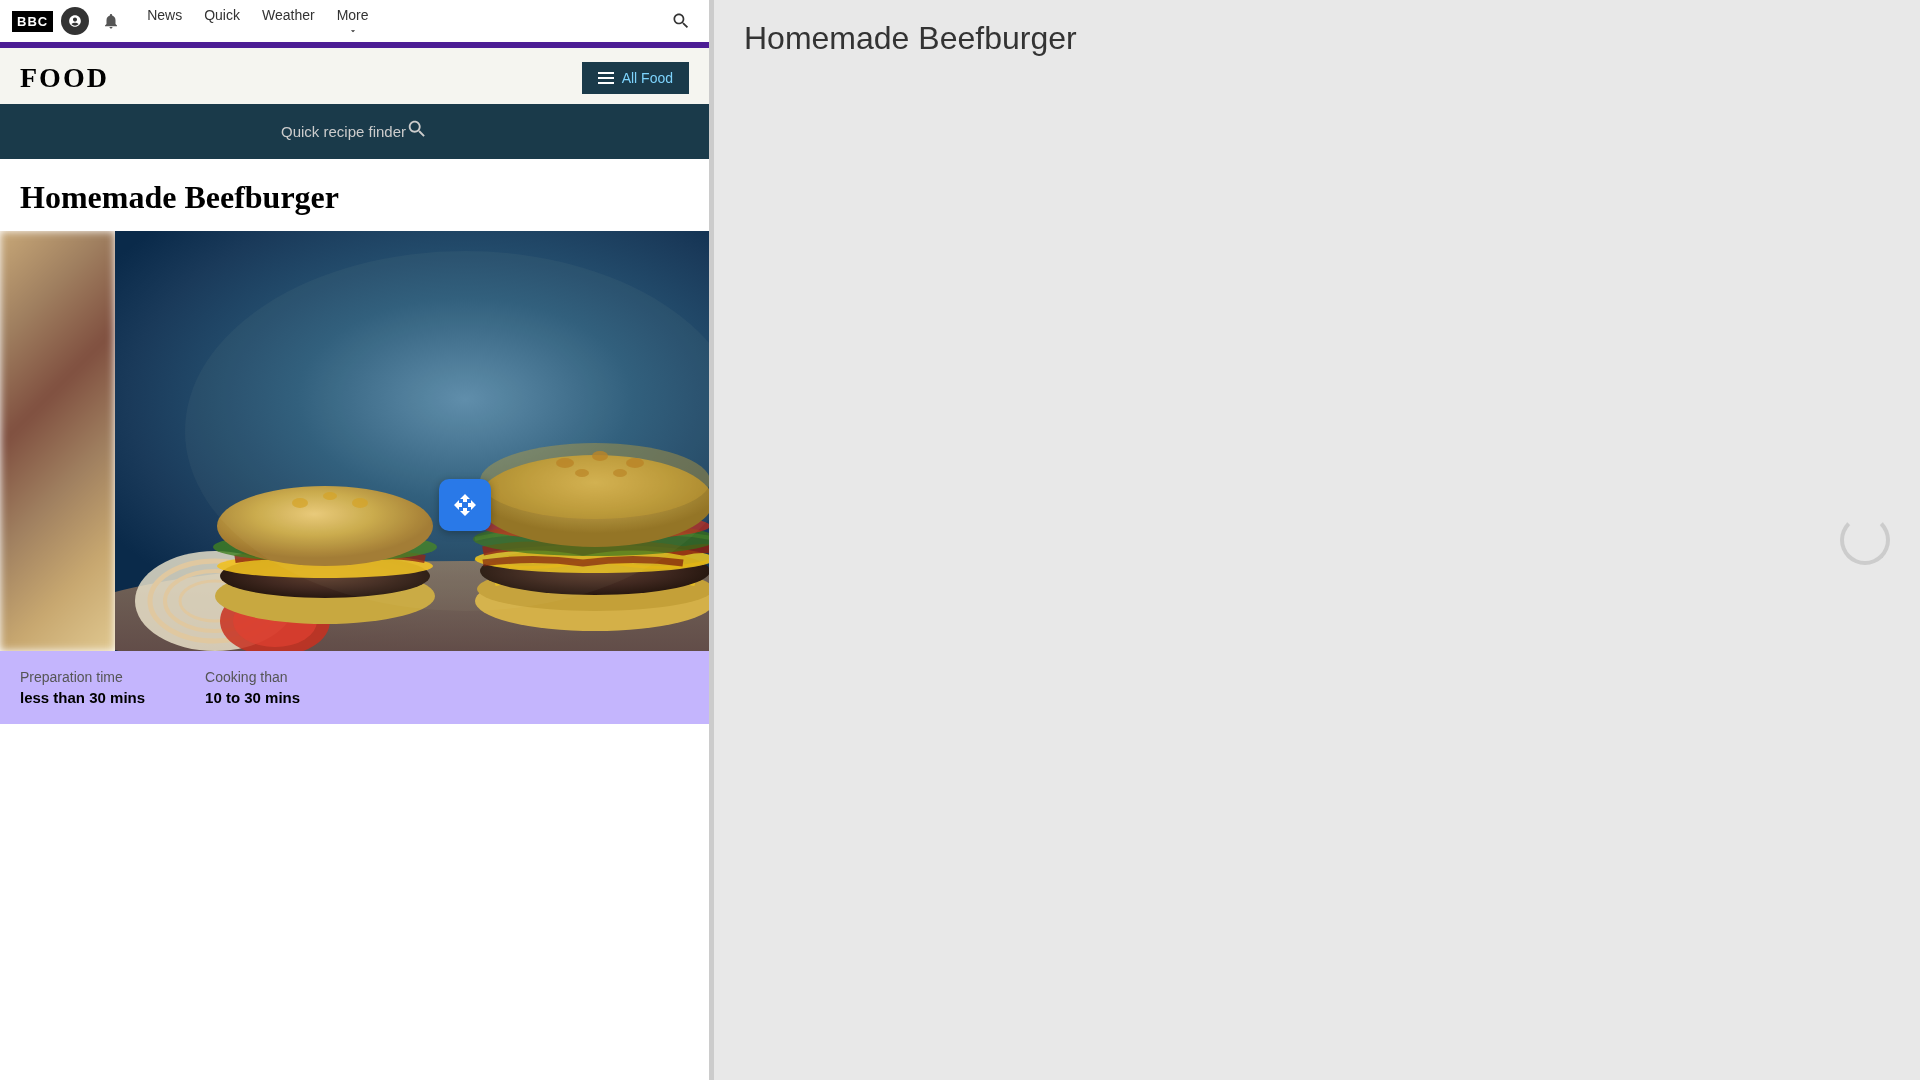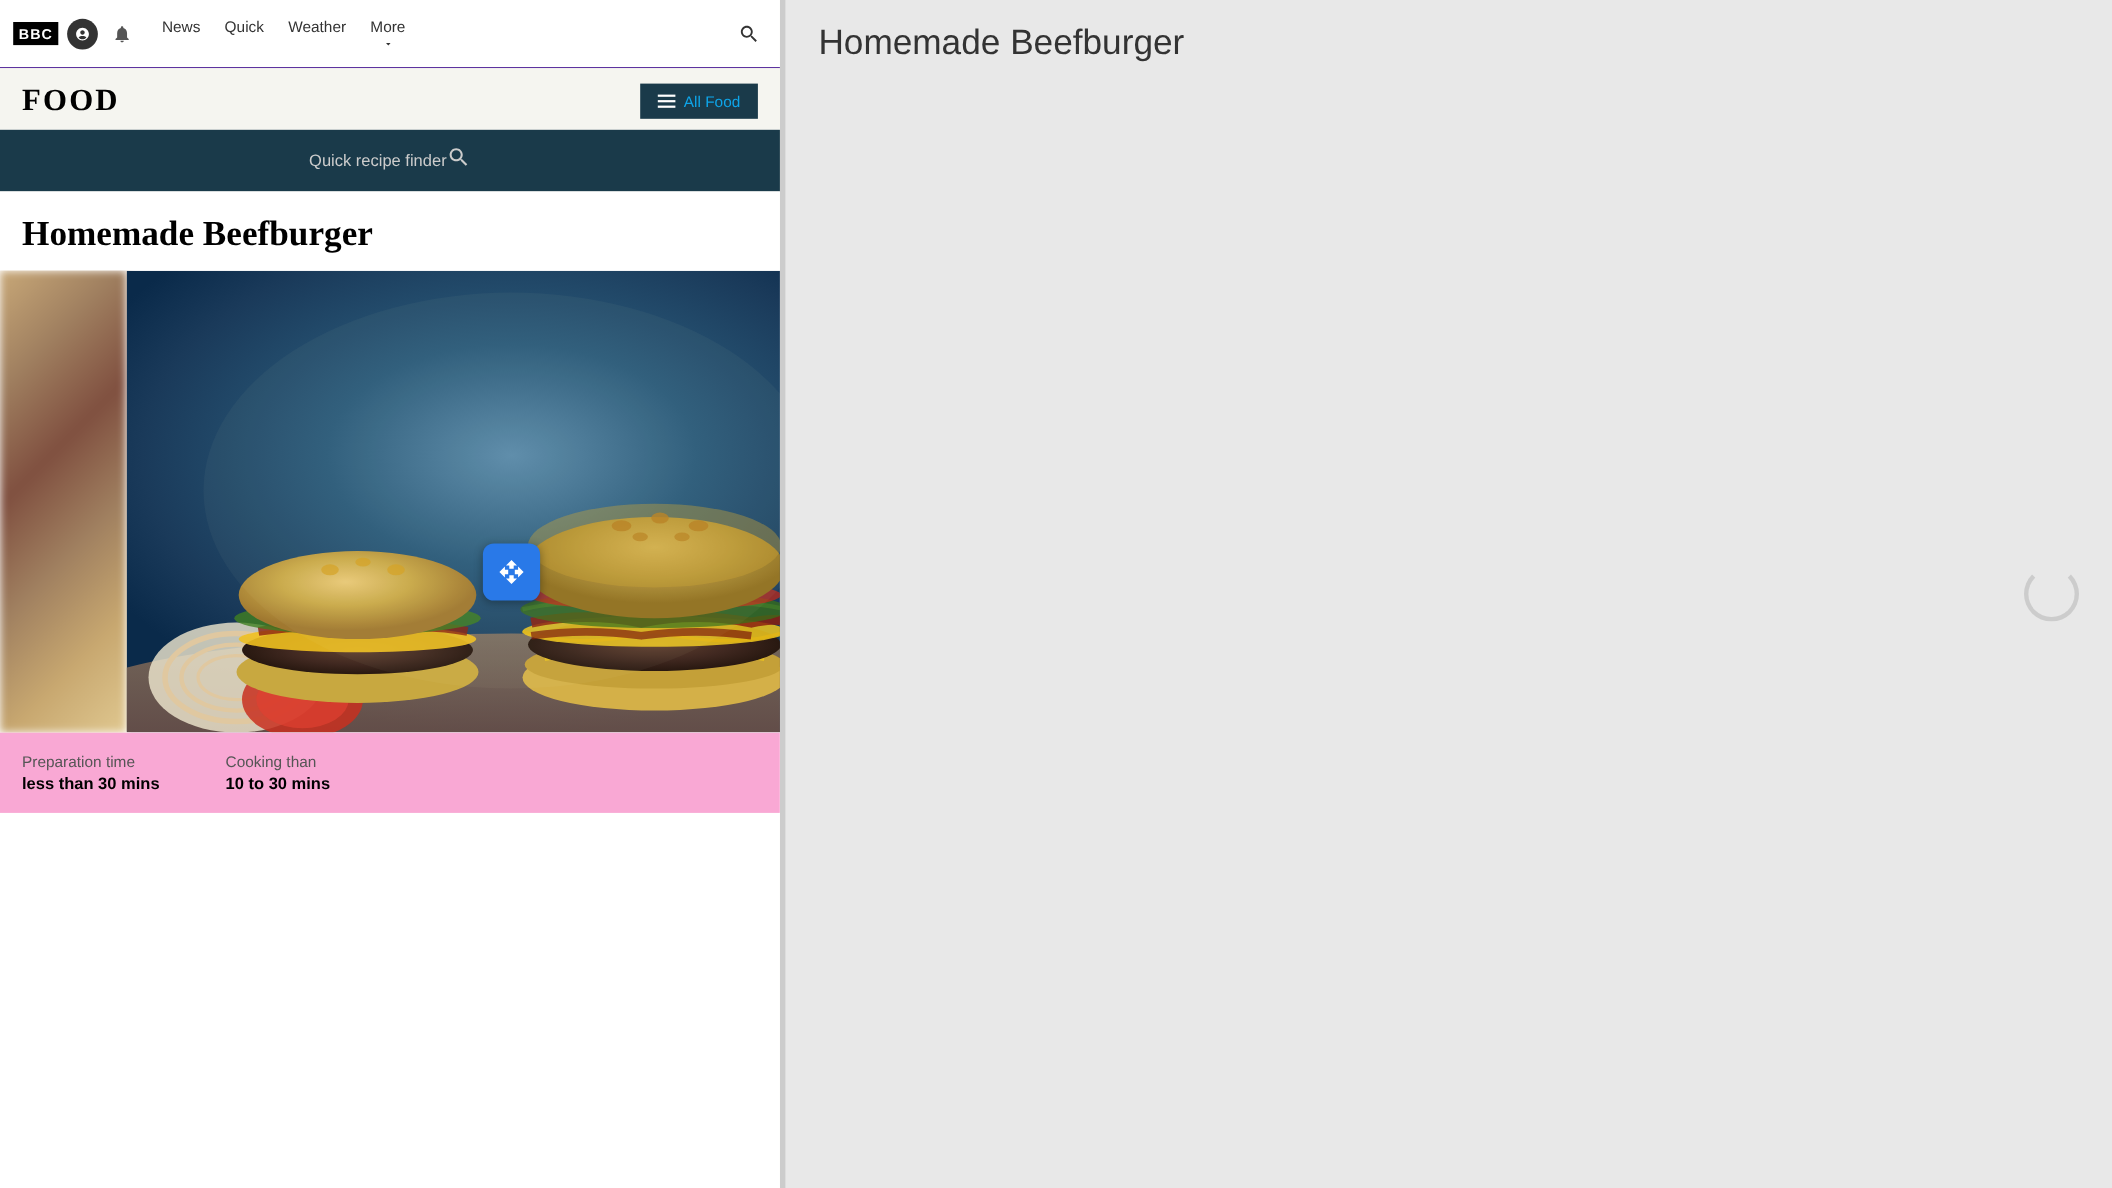--- a/index.html
+++ b/index.html
@@ -22,22 +22,22 @@
       flex-direction: column;
       border-right: 1px solid #ccc;
     }
 
     
     .bbc-nav {
       background: #fff;
       display: flex;
       align-items: center;
       padding: 0 12px;
-      height: 62px;
-      border-bottom: 1px solid #4c1d95;
+      height: 48px;
+      border-bottom: 6px solid #4c1d95;
       gap: 4px;
     }
 
     .bbc-logo {
       background: #000;
       color: #fff;
       font-weight: 900;
       font-size: 13px;
       padding: 3px 5px;
       letter-spacing: 1px;
@@ -116,21 +116,21 @@
     .food-title {
       font-size: 28px;
       font-weight: 900;
       color: #000;
       letter-spacing: 2px;
       font-family: 'Georgia', serif;
     }
 
     .all-food-btn {
       background: #1a3a4a;
-      color: #0ea5e9;
+      color: #7dd3fc;
       border: none;
       padding: 8px 16px;
       font-size: 14px;
       cursor: pointer;
       display: flex;
       align-items: center;
       gap: 8px;
       font-weight: 500;
     }
 
@@ -187,21 +187,21 @@
     
     .recipe-image-container {
       position: relative;
       width: 100%;
       height: 420px;
       overflow: hidden;
     }
 
     
     .cooking-info {
-      background: #f9a8d4;
+      background: #c4b5fd;
       padding: 18px 20px;
       display: flex;
       gap: 60px;
     }
 
     .cooking-info-item {
       display: flex;
       flex-direction: column;
     }
 

